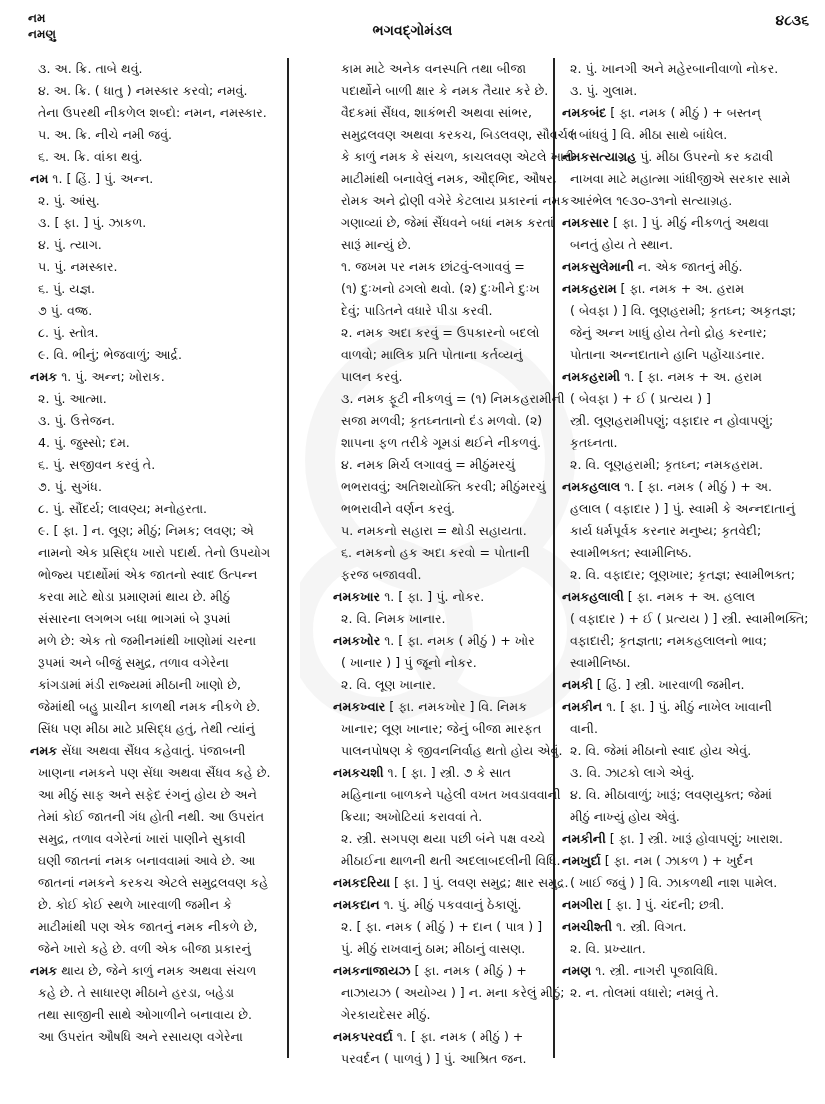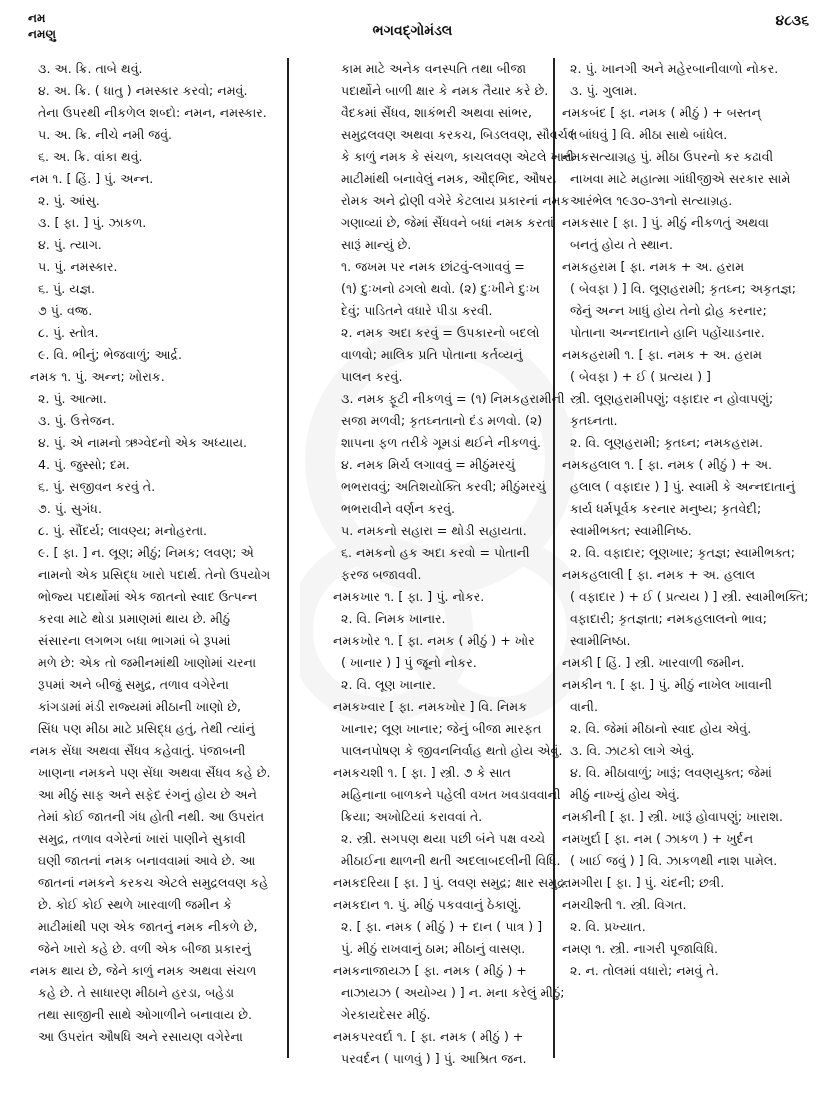--- a/index.html
+++ b/index.html
@@ -29,21 +29,21 @@
       font-size: 12.6px; line-height: 22px;
     }
     .col-left { left: 30px; width: 255px; }
     .col-mid  { left: 293px; width: 258px; margin-left: 40px; }
     .col-right{ left: 562px; width: 260px; }
     .divider { position: absolute; top: 0; width: 1.5px; background: #222; height: 1000px; }
     .divider.d1 { left: 287px; }
     .divider.d2 { left: 553px; }
     .line { white-space: nowrap; overflow: hidden; text-align: justify; }
     .sub { padding-left: 8px; }
-    .hw { font-weight: normal; }
+    .hw { font-weight: bold; }
   </style>
 </head>
 <body>
 
 <svg class="watermark" viewBox="0 0 280 500">
   <circle cx="140" cy="160" r="120" fill="none" stroke="#888" stroke-width="30"></circle>
   <circle cx="80" cy="330" r="80" fill="none" stroke="#888" stroke-width="26"></circle>
   <circle cx="200" cy="330" r="80" fill="none" stroke="#888" stroke-width="26"></circle>
 </svg>
 
@@ -71,33 +71,33 @@
       <div class="line sub">૩. [ ફા. ] પું. ઝાકળ.</div>
       <div class="line sub">૪. પું. ત્યાગ.</div>
       <div class="line sub">૫. પું. નમસ્કાર.</div>
       <div class="line sub">૬. પું. યજ્ઞ.</div>
       <div class="line sub">૭ પું. વજ્ર.</div>
       <div class="line sub">૮. પું. સ્તોત્ર.</div>
       <div class="line sub">૯. વિ. ભીનું; ભેજવાળું; આર્દ્ર.</div>
       <div class="line"><span class="hw">નમક</span> ૧. પું. અન્ન; ખોરાક.</div>
       <div class="line sub">૨. પું. આત્મા.</div>
       <div class="line sub">૩. પું. ઉત્તેજન.</div>
-      <div class="line sub">૪. પું. એ નામનો ઋગ્વેદનો એક અધ્યાય.</div>
       <div class="line sub">4. પું. જુસ્સો; દમ.</div>
       <div class="line sub">૬. પું. સજીવન કરવું તે.</div>
       <div class="line sub">૭. પું. સુગંધ.</div>
       <div class="line sub">૮. પું. સૌંદર્ય; લાવણ્ય; મનોહરતા.</div>
       <div class="line sub">૯. [ ફા. ] ન. લૂણ; મીઠું; નિમક; લવણ; એ</div>
       <div class="line sub">નામનો એક પ્રસિદ્ધ ખારો પદાર્થ. તેનો ઉપયોગ</div>
       <div class="line sub">ભોજ્ય પદાર્થોમાં એક જાતનો સ્વાદ ઉત્પન્ન</div>
       <div class="line sub">કરવા માટે થોડા પ્રમાણમાં થાય છે. મીઠું</div>
       <div class="line sub">સંસારના લગભગ બધા ભાગમાં બે રૂપમાં</div>
       <div class="line sub">મળે છે: એક તો જમીનમાંથી ખાણોમાં ચરના</div>
       <div class="line sub">રૂપમાં અને બીજું સમુદ્ર, તળાવ વગેરેના</div>
       <div class="line sub">કાંગડામાં મંડી રાજ્યમાં મીઠાની ખાણો છે,</div>
+      <div class="line sub">જેમાંથી બહુ પ્રાચીન કાળથી નમક નીકળે છે.</div>
       <div class="line sub">સિંધ પણ મીઠા માટે પ્રસિદ્ધ હતું, તેથી ત્યાંનું</div>
       <div class="line"><span class="hw">નમક</span> સેંધા અથવા સૈંધવ કહેવાતું. પંજાબની</div>
       <div class="line sub">ખાણના નમકને પણ સેંધા અથવા સૈંધવ કહે છે.</div>
       <div class="line sub">આ મીઠું સાફ અને સફેદ રંગનું હોય છે અને</div>
       <div class="line sub">તેમાં કોઈ જાતની ગંધ હોતી નથી. આ ઉપરાંત</div>
       <div class="line sub">સમુદ્ર, તળાવ વગેરેનાં ખારાં પાણીને સુકાવી</div>
       <div class="line sub">ઘણી જાતનાં નમક બનાવવામાં આવે છે. આ</div>
       <div class="line sub">જાતનાં નમકને કરકચ એટલે સમુદ્રલવણ કહે</div>
       <div class="line sub">છે. કોઈ કોઈ સ્થળે ખારવાળી જમીન કે</div>
       <div class="line sub">માટીમાંથી પણ એક જાતનું નમક નીકળે છે,</div>
@@ -158,20 +158,21 @@
   <div class="col col-right">
       <div class="line sub">૨. પું. ખાનગી અને મહેરબાનીવાળો નોકર.</div>
       <div class="line sub">૩. પું. ગુલામ.</div>
       <div class="line"><span class="hw">નમકબંદ</span> [ ફા. નમક ( મીઠું ) + બસ્તન્</div>
       <div class="line sub">( બાંધવું ] વિ. મીઠા સાથે બાંધેલ.</div>
       <div class="line"><span class="hw">નમકસત્યાગ્રહ</span> પું. મીઠા ઉપરનો કર કઢાવી</div>
       <div class="line sub">નાખવા માટે મહાત્મા ગાંધીજીએ સરકાર સામે</div>
       <div class="line sub">આરંભેલ ૧૯૩૦-૩૧નો સત્યાગ્રહ.</div>
       <div class="line"><span class="hw">નમકસાર</span> [ ફા. ] પું. મીઠું નીકળતું અથવા</div>
       <div class="line sub">બનતું હોય તે સ્થાન.</div>
+      <div class="line"><span class="hw">નમકસુલેમાની</span> ન. એક જાતનું મીઠું.</div>
       <div class="line"><span class="hw">નમકહરામ</span> [ ફા. નમક + અ. હરામ</div>
       <div class="line sub">( બેવફા ) ] વિ. લૂણહરામી; કૃતઘ્ન; અકૃતજ્ઞ;</div>
       <div class="line sub">જેનું અન્ન ખાધું હોય તેનો દ્રોહ કરનાર;</div>
       <div class="line sub">પોતાના અન્નદાતાને હાનિ પહોંચાડનાર.</div>
       <div class="line"><span class="hw">નમકહરામી</span> ૧. [ ફા. નમક + અ. હરામ</div>
       <div class="line sub">( બેવફા ) + ઈ ( પ્રત્યય ) ]</div>
       <div class="line sub">સ્ત્રી. લૂણહરામીપણું; વફાદાર ન હોવાપણું;</div>
       <div class="line sub">કૃતઘ્નતા.</div>
       <div class="line sub">૨. વિ. લૂણહરામી; કૃતઘ્ન; નમકહરામ.</div>
       <div class="line"><span class="hw">નમકહલાલ</span> ૧. [ ફા. નમક ( મીઠું ) + અ.</div>

